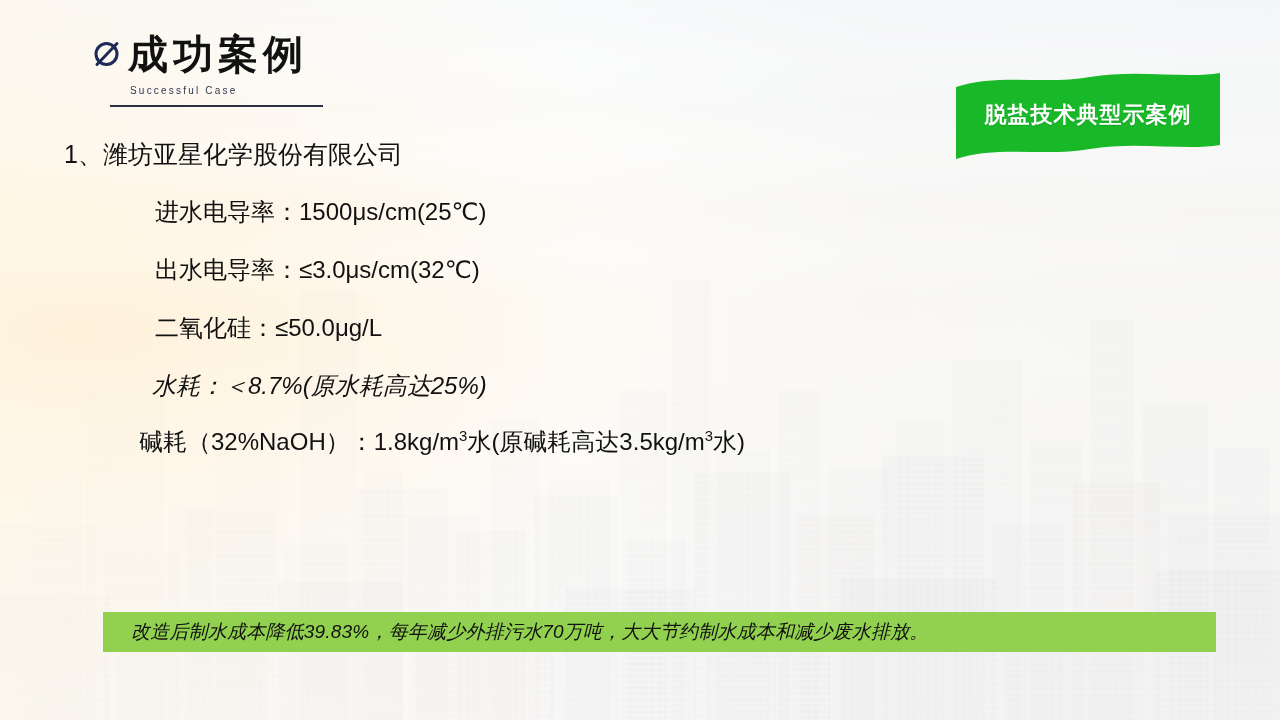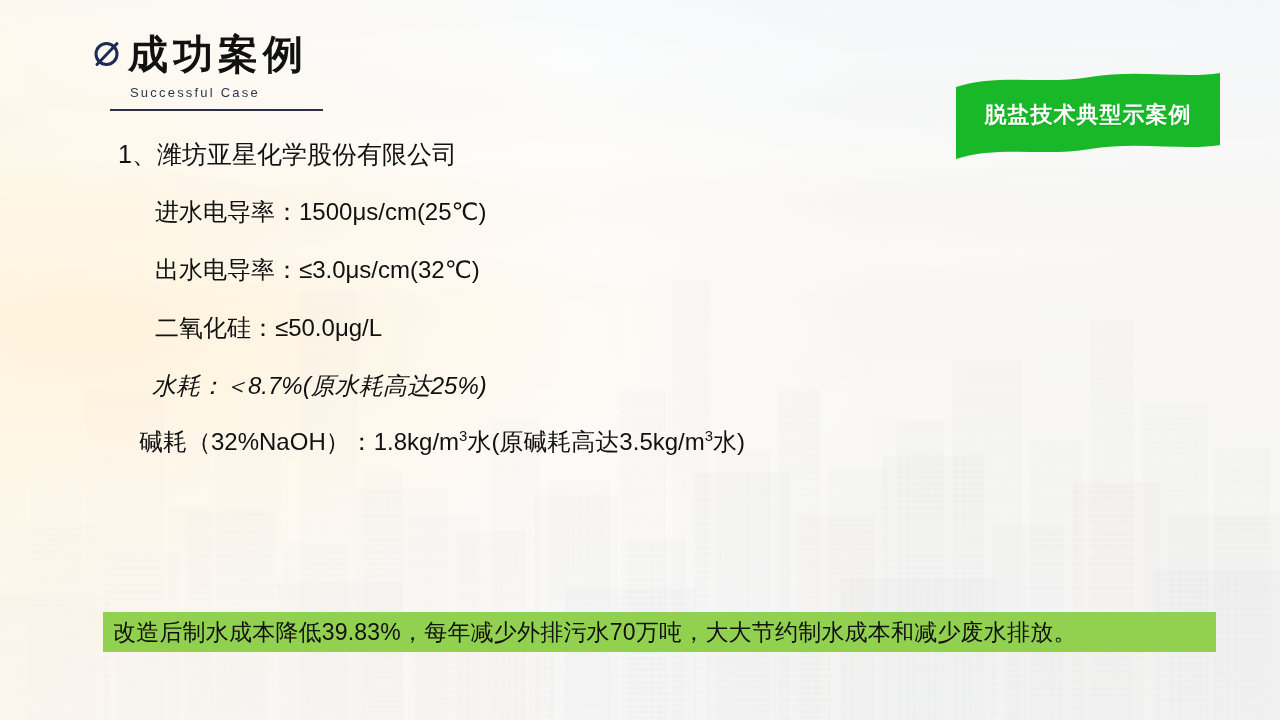--- a/index.html
+++ b/index.html
@@ -69,21 +69,21 @@
     display:block;
   }
   .title-text{
     font-size:40px;font-weight:bold;color:#111111;
     letter-spacing:5px;line-height:1;
     white-space:nowrap;
     text-align:right;
   }
   .subtitle{
     margin-top:11px;margin-left:38px;
-    font-size:13px;color:#2e3550;letter-spacing:2.2px;
+    font-size:10px;color:#2e3550;letter-spacing:2.2px;
     white-space:nowrap;
   }
   .rule{
     margin-top:9px;margin-left:18px;
     width:213px;height:2px;background:#2b3045;
   }
 
   
   .ribbon{
     position:absolute;left:950px;top:69px;width:276px;height:94px;
@@ -99,37 +99,37 @@
 
   
   .body-list{
     position:absolute;left:0;top:142px;width:1280px;
   }
   .line{
     color:#111111;
     white-space:nowrap;
     line-height:1;
   }
-  .line.l-head{ margin-left:118px; font-size:25px; margin-bottom:33px; }
+  .line.l-head{ margin-left:64px; font-size:25px; margin-bottom:33px; }
   .line.l-ind  { margin-left:155px; font-size:24px; margin-bottom:34px; }
   .line.l-ind2 { margin-left:152px; font-size:24px; margin-bottom:32px;font-style:italic; }
   .line.l-ind3 { margin-left:139px; font-size:24px; margin-bottom:30px; }
   .line.l-last { margin-left:139px; font-size:24px; margin-bottom:0; }
   .line .serif{font-family:"Liberation Serif","DejaVu Serif",serif;}
   sup{font-size:.62em;vertical-align:super;line-height:0;}
 
   
   .highlight{
     position:absolute;left:103px;top:612px;width:1113px;height:40px;
     background:#92d050;
     display:flex;align-items:center;
   }
   .highlight-text{
-    color:#111111;font-size:23px;white-space:nowrap;
-    padding-left:10px;letter-spacing:.2px;
+    color:#111111;font-size:19px;white-space:nowrap;
+    padding-left:28px;letter-spacing:.2px;font-style:italic;
   }
 </style>
 </head>
 <body>
 
 <div class="slide">
 
   <div class="bg">
     <div class="bg-sky"></div>
     <div class="bg-haze"></div>

